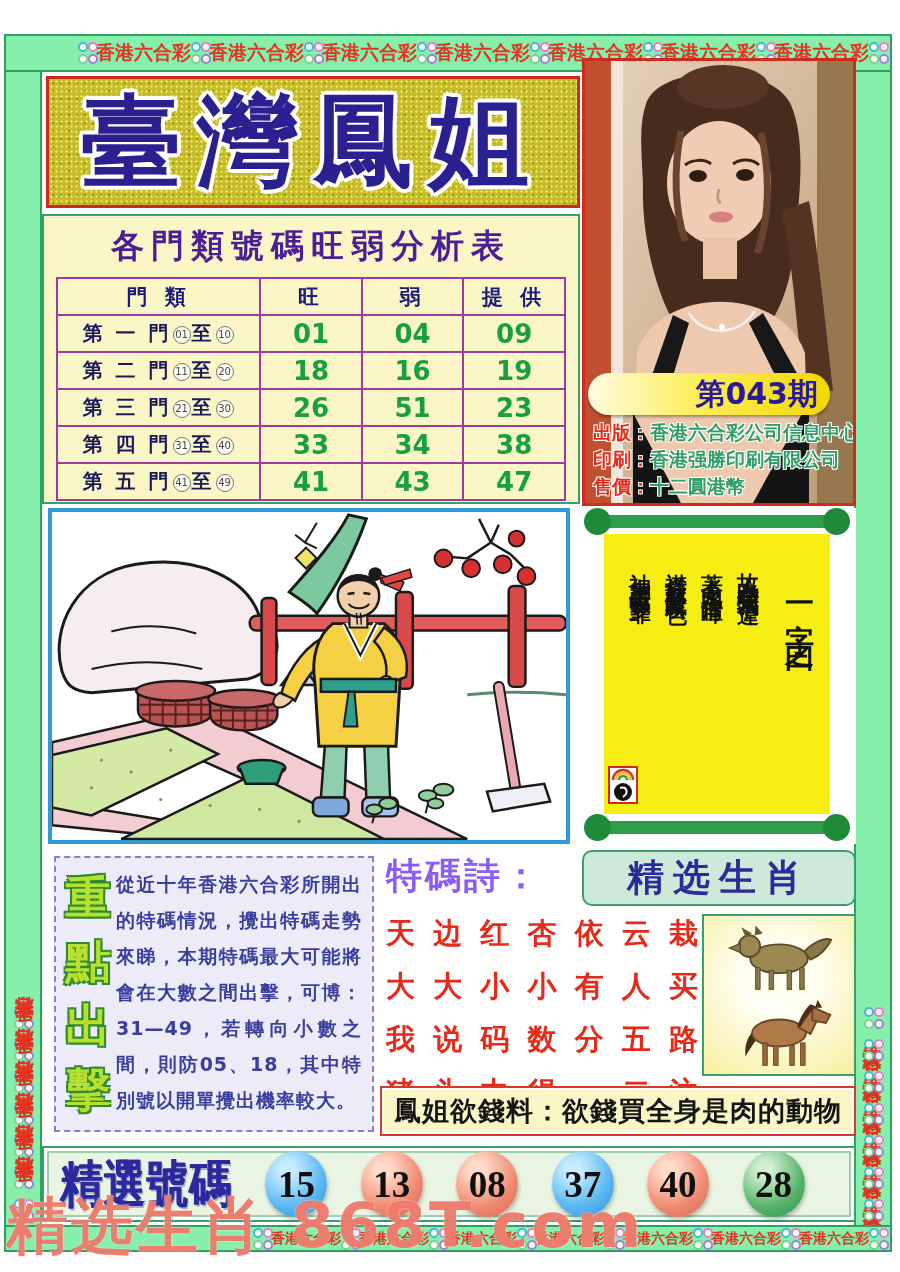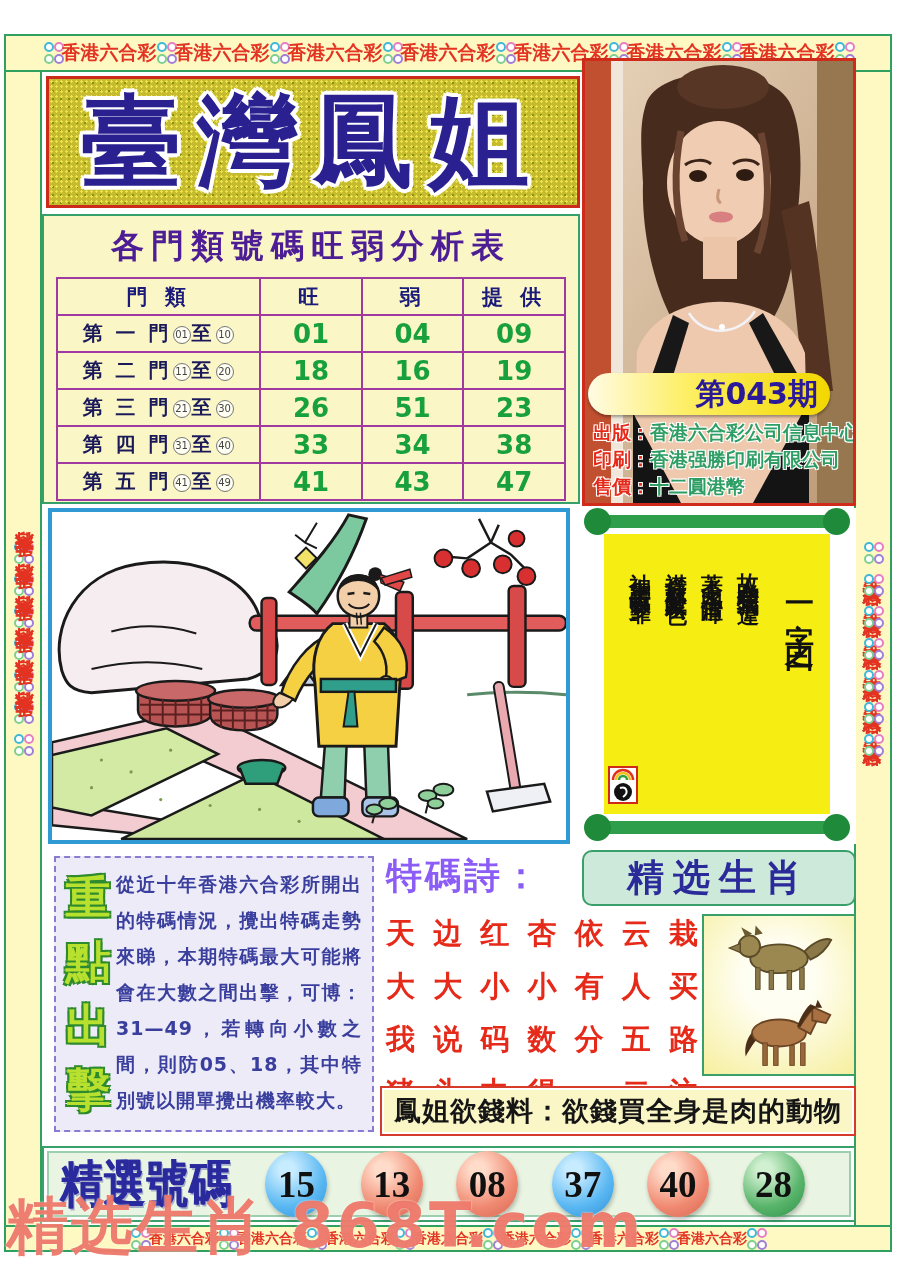--- a/index.html
+++ b/index.html
@@ -1,22 +1,22 @@
 <!DOCTYPE html>
 <html><head>
 <meta charset="utf-8">
 <style>
   html,body{margin:0;padding:0;background:#fff;}
   .page{position:relative;width:900px;height:1272px;background:#fff;overflow:hidden;
         font-family:"DejaVu Sans",sans-serif;}
   .frame{position:absolute;left:4px;top:34px;width:888px;height:1218px;
          border:2px solid #2fa05f;box-sizing:border-box;box-shadow:inset 0 0 0 1px #f0c8c0;}
   
-  .strip{position:absolute;display:flex;align-items:center;justify-content:center;
-         overflow:hidden;background:#fef9c3;}
+  .strip{position:absolute;display:flex;align-items:center;justify-content:flex-end;
+         overflow:hidden;background:#86efac;}
   #strip-top{left:0;right:0;top:0;height:34px;border-bottom:2px solid #2fa05f;padding:0 3px;}
   #strip-bottom{left:0;right:0;bottom:0;height:23px;border-top:2px solid #2fa05f;padding:0 3px;}
   #strip-left{left:0;top:36px;bottom:25px;width:34px;flex-direction:column;border-right:2px solid #2fa05f;padding:4px 0;}
   #strip-right{right:0;top:36px;bottom:25px;width:34px;flex-direction:column;border-left:2px solid #2fa05f;padding:4px 0;}
   .htxt{color:#e33322;font-weight:bold;font-size:19px;white-space:nowrap;}
   #strip-bottom .htxt{font-size:14px;}
   .vtxt{color:#e33322;font-weight:bold;font-size:19px;writing-mode:vertical-rl;letter-spacing:2px;}
   #strip-left .vtxt{transform:rotate(180deg);}
   .dots{display:grid;grid-template-columns:8px 8px;grid-gap:2px;}
   .dot{display:block;width:6px;height:6px;border-radius:50%;border:2px solid #3fb9d8;background:#fff;}

